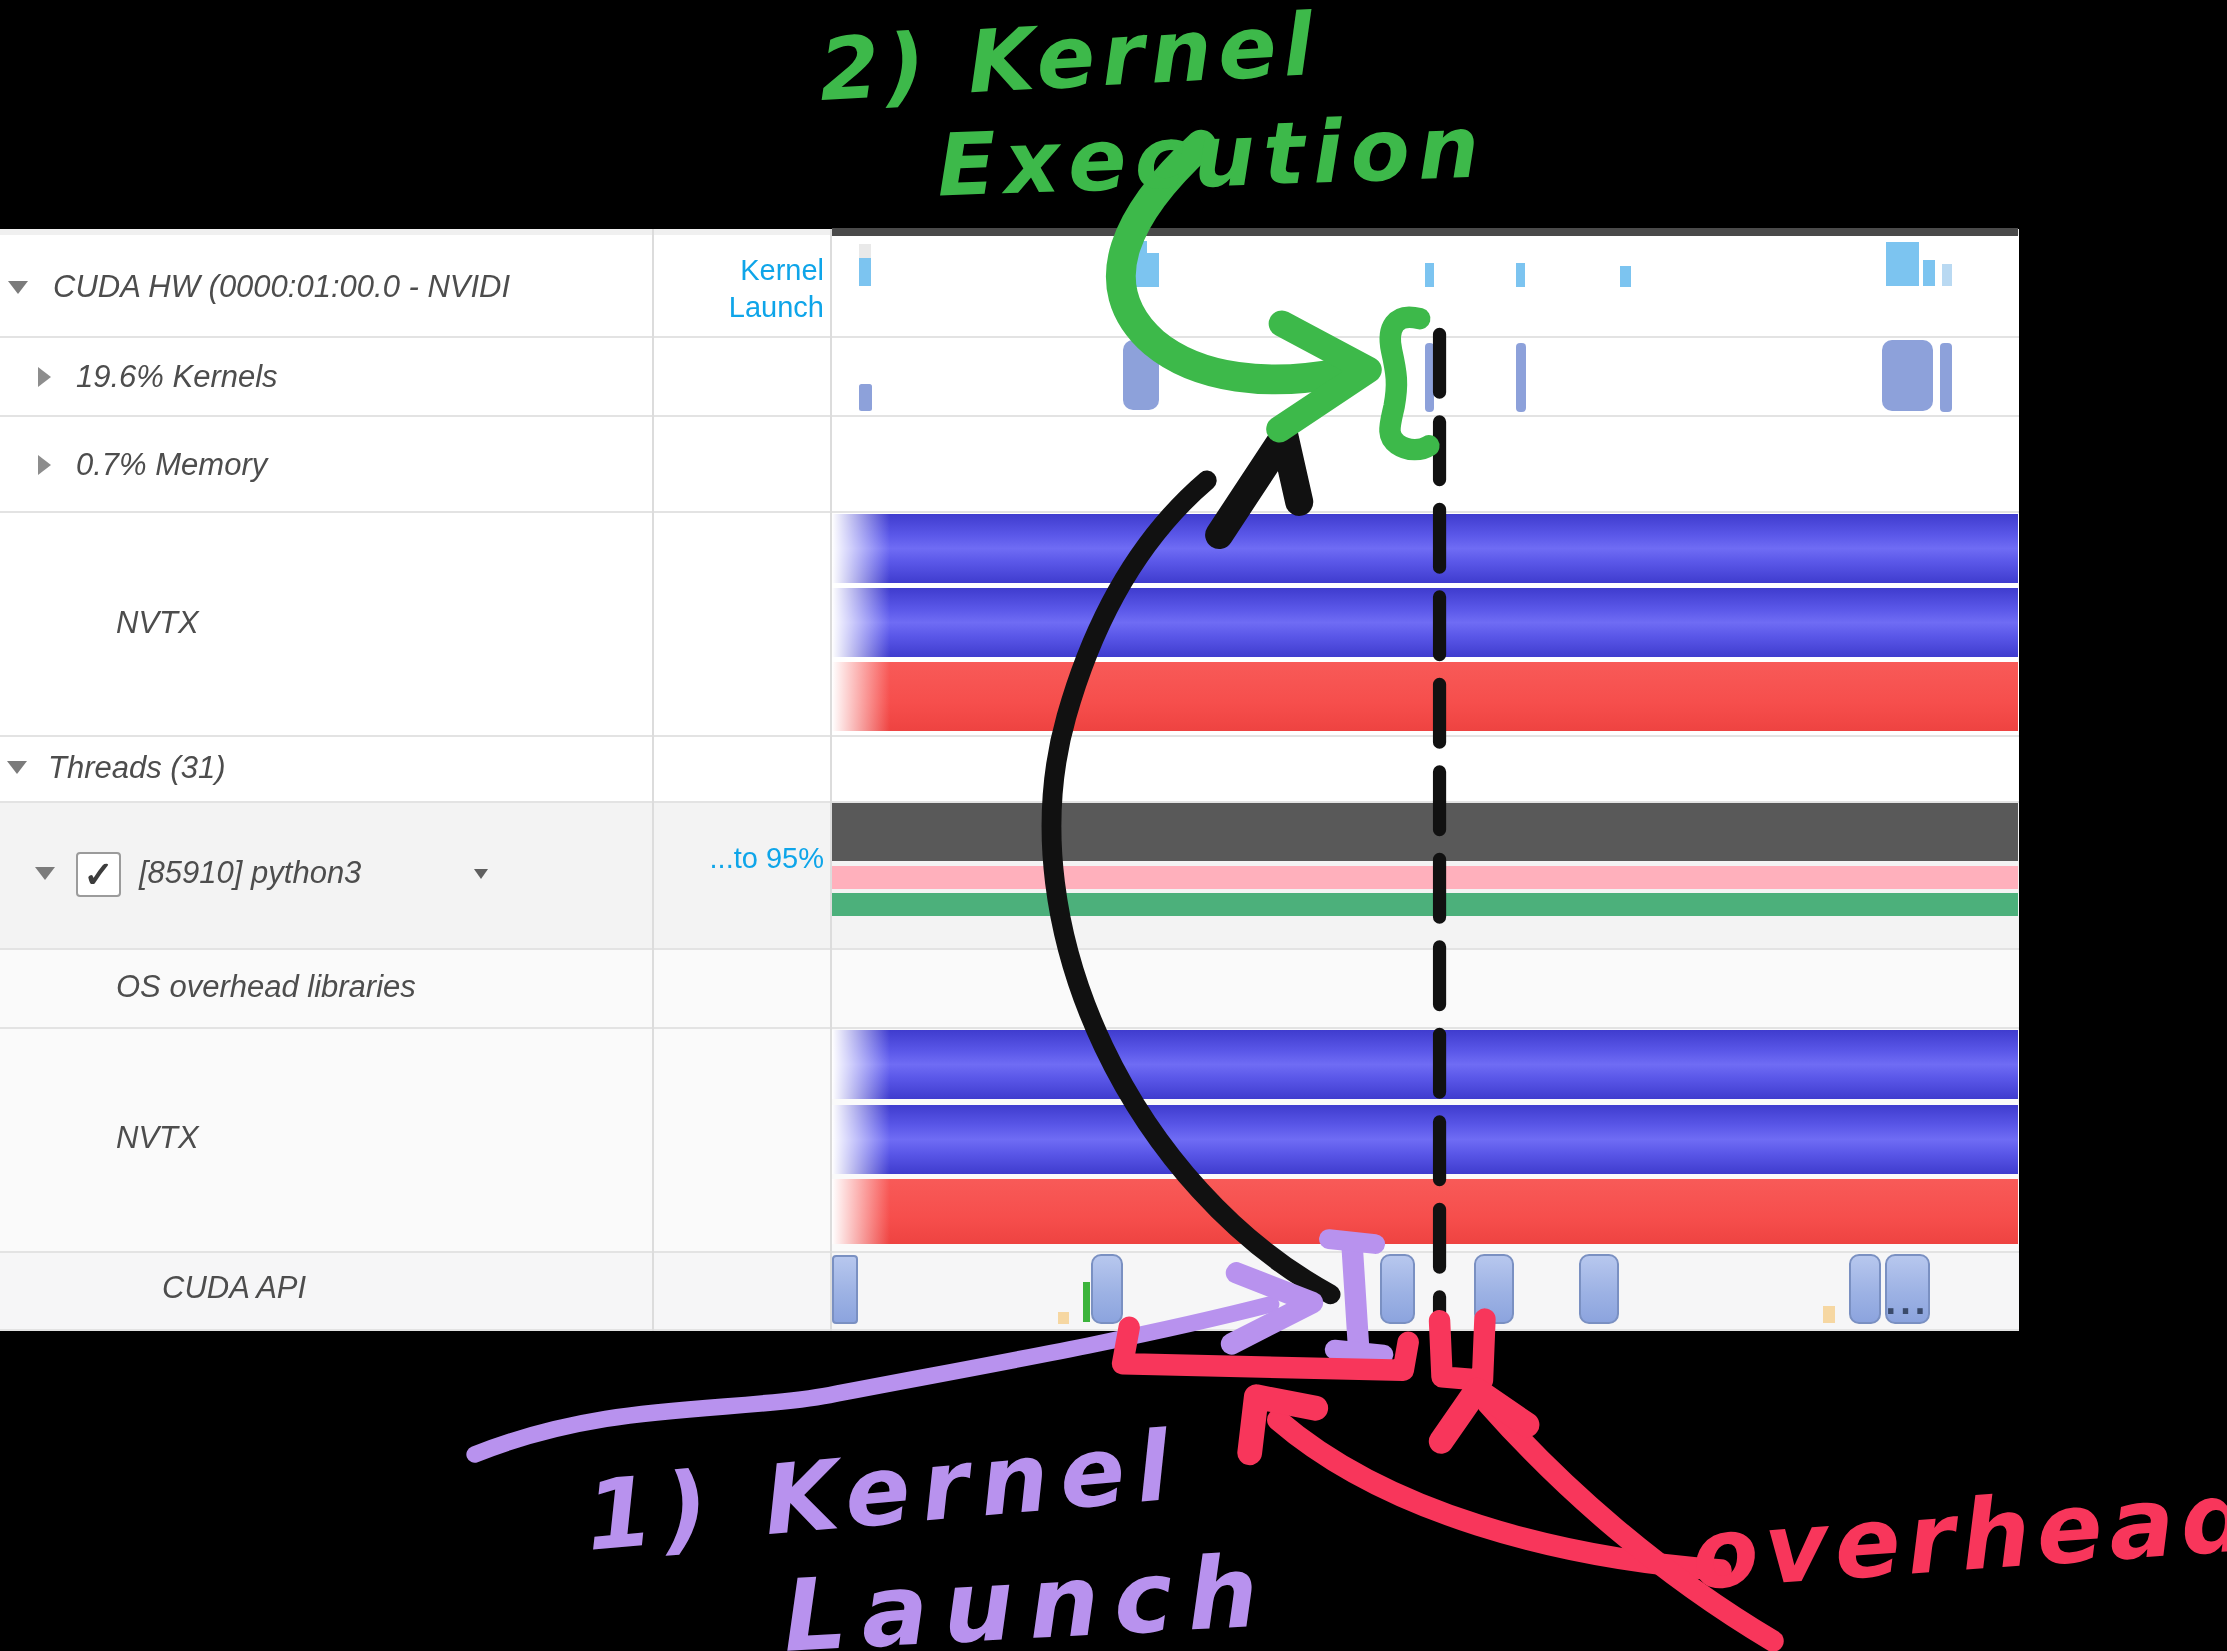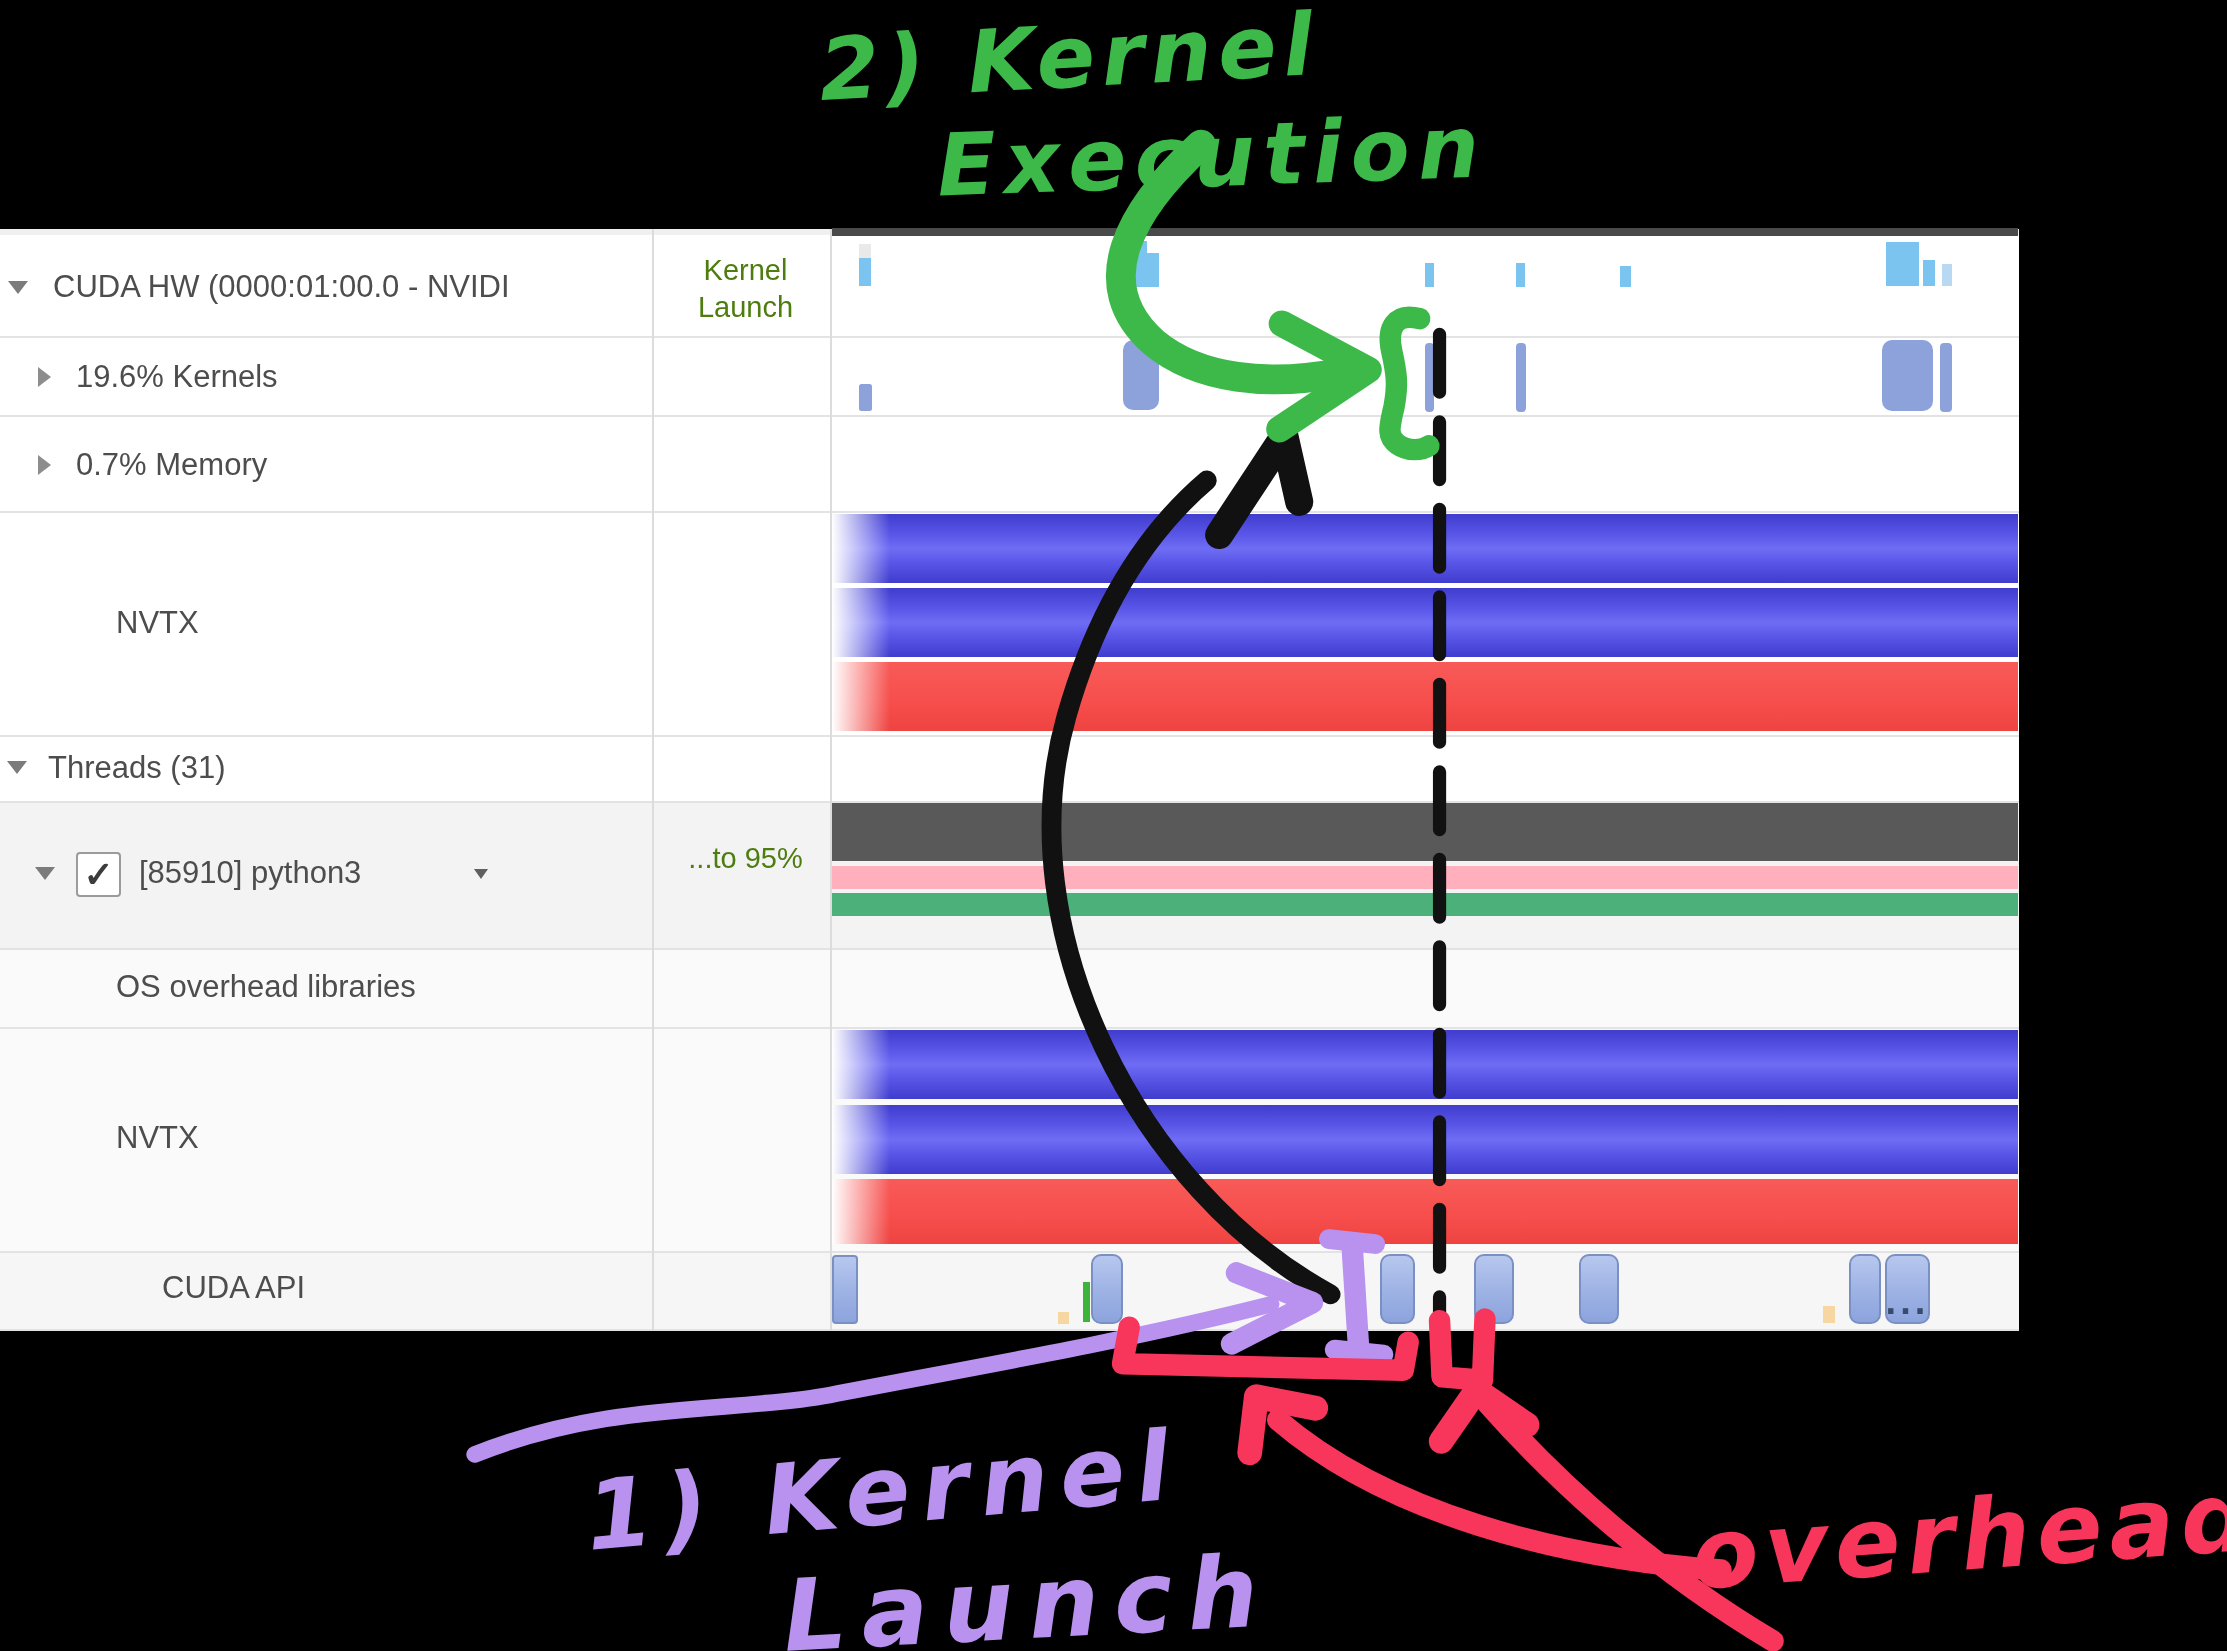--- a/index.html
+++ b/index.html
@@ -4,22 +4,22 @@
 <style>
   html,body{margin:0;padding:0;background:#000;}
   .stage{position:relative;width:2227px;height:1651px;background:#000;overflow:hidden;
          font-family:"Liberation Sans", sans-serif;}
   .abs{position:absolute;}
   
   .panel-bg{left:0;top:229px;width:2019px;height:1102px;background:#ffffff;}
   .row-stripe{left:0;width:2019px;}
   .hline{left:0;width:2019px;height:1.7px;background:#e3e3e3;}
   .vline{width:1.7px;background:#dcdcdc;top:229px;height:1102px;}
-  .row-label{color:#4d4d4d;font-size:31px;white-space:nowrap;line-height:36px;}
-  .col2cell{width:169px;text-align:center;color:#4d7c0f;font-size:29px;line-height:36px;padding-left:6px;}
+  .row-label{color:#4d4d4d;font-size:31px;white-space:nowrap;line-height:36px;font-style:italic;}
+  .col2cell{width:169px;text-align:right;color:#0ea5e9;font-size:29px;line-height:36px;}
   .tri-down{width:0;height:0;border-left:10px solid transparent;border-right:10px solid transparent;
             border-top:13.2px solid #7b7b7b;}
   .tri-right{width:0;height:0;border-top:10px solid transparent;border-bottom:10px solid transparent;
              border-left:13.2px solid #8d8d8d;}
   .tri-down.small{border-left-width:7.4px;border-right-width:7.4px;border-top-width:10px;border-top-color:#5f5f5f;}
   .checkbox{width:41px;height:41px;background:#fff;border:2.5px solid #9b9b9b;border-radius:4.1px;
             display:flex;align-items:center;justify-content:center;color:#3c3c3c;font-size:36px;font-weight:bold;}
   
   .bar{position:absolute;}
   .blue-bar{background:linear-gradient(90deg,#ffffff 0px,rgba(255,255,255,0) 58px),

